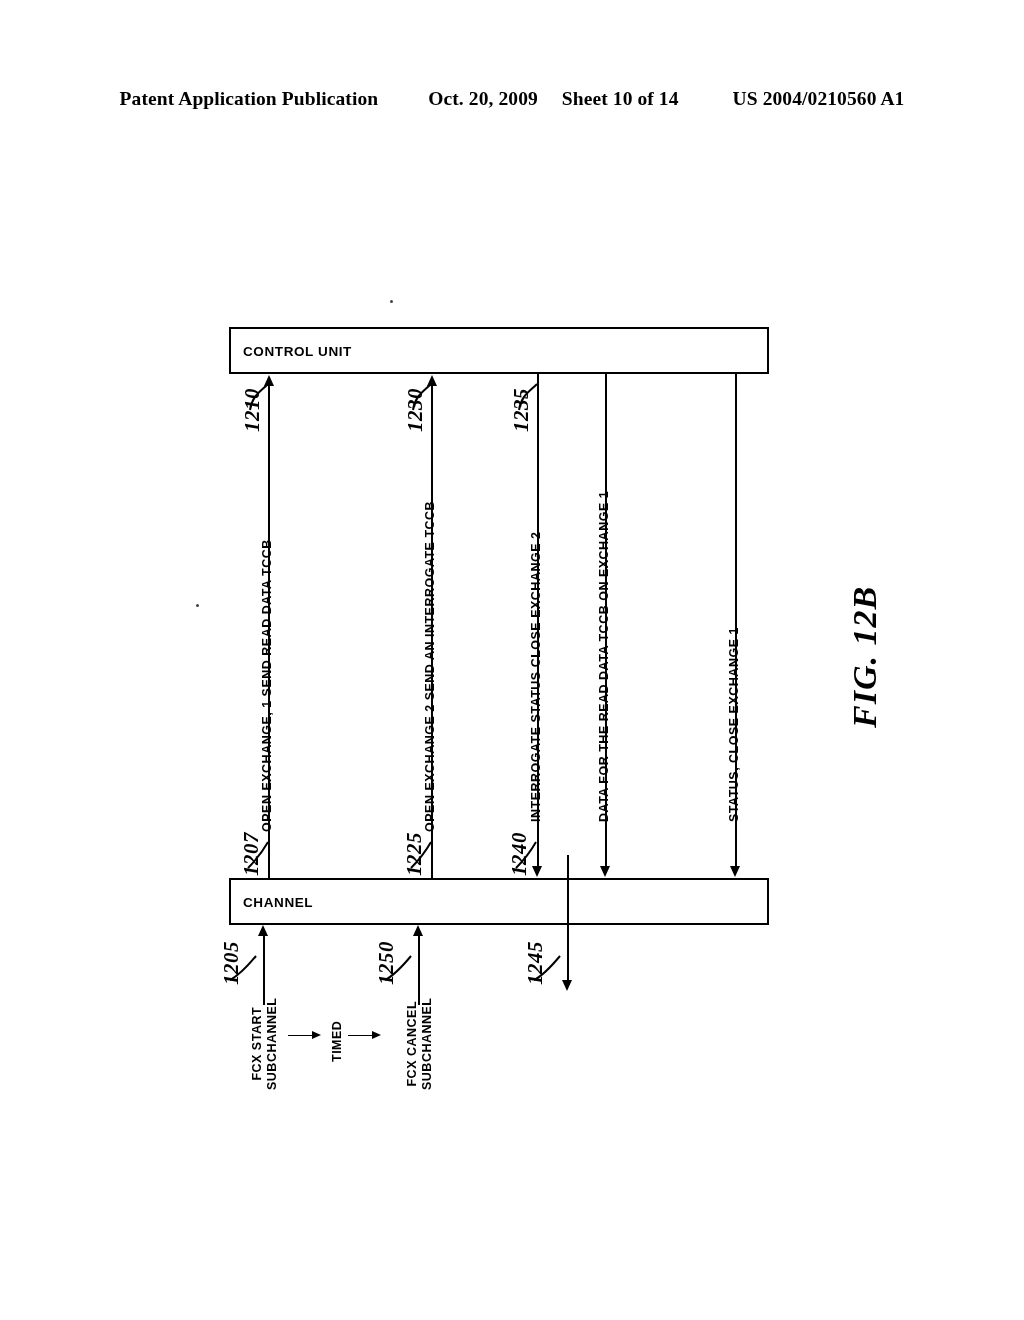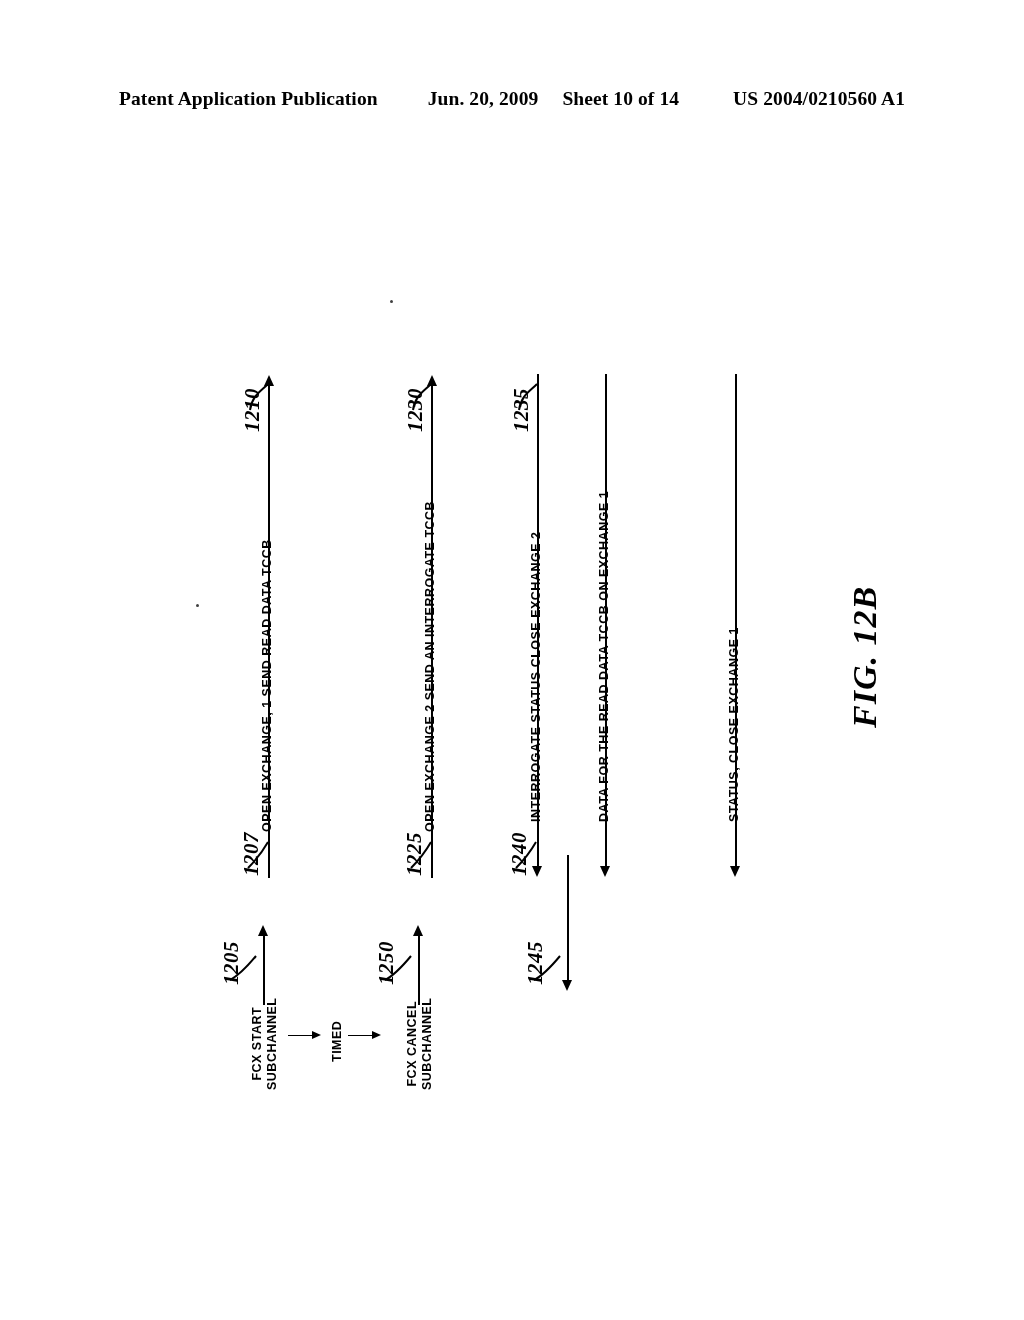--- a/index.html
+++ b/index.html
@@ -163,30 +163,36 @@
     border-radius: 50%;
     opacity: .75;
   }
 </style>
 </head>
 <body>
 
 <div id="page-header">
   <span class="seg">Patent Application Publication</span>
   <span class="gap-wide"></span>
-  <span class="seg">Jun. 20, 2009</span>
+  <span class="seg">Oct. 20, 2009</span>
   <span class="gap-mid"></span>
   <span class="seg">Sheet 10 of 14</span>
   <span class="gap-big"></span>
   <span class="seg">US 2004/0210560 A1</span>
 </div>
 
 <div id="diagram">
 
-
+  <div class="unit-box" id="control-unit-box">
+    <span class="unit-label">CONTROL UNIT</span>
+  </div>
+
+  <div class="unit-box" id="channel-box">
+    <span class="unit-label">CHANNEL</span>
+  </div>
 
   <div class="msg-line" style="left:268px; top:385px; height:493px;"></div>
   <div class="arrowhead up" style="left:264px; top:375px;"></div>
   <div class="msg-label" style="left:260px; top:832px;">OPEN EXCHANGE, 1 SEND READ DATA TCCB</div>
 
   <div class="msg-line" style="left:431px; top:385px; height:493px;"></div>
   <div class="arrowhead up" style="left:427px; top:375px;"></div>
   <div class="msg-label" style="left:423px; top:832px;">OPEN EXCHANGE 2 SEND AN INTERROGATE TCCB</div>
 
   <div class="msg-line" style="left:537px; top:374px; height:494px;"></div>

